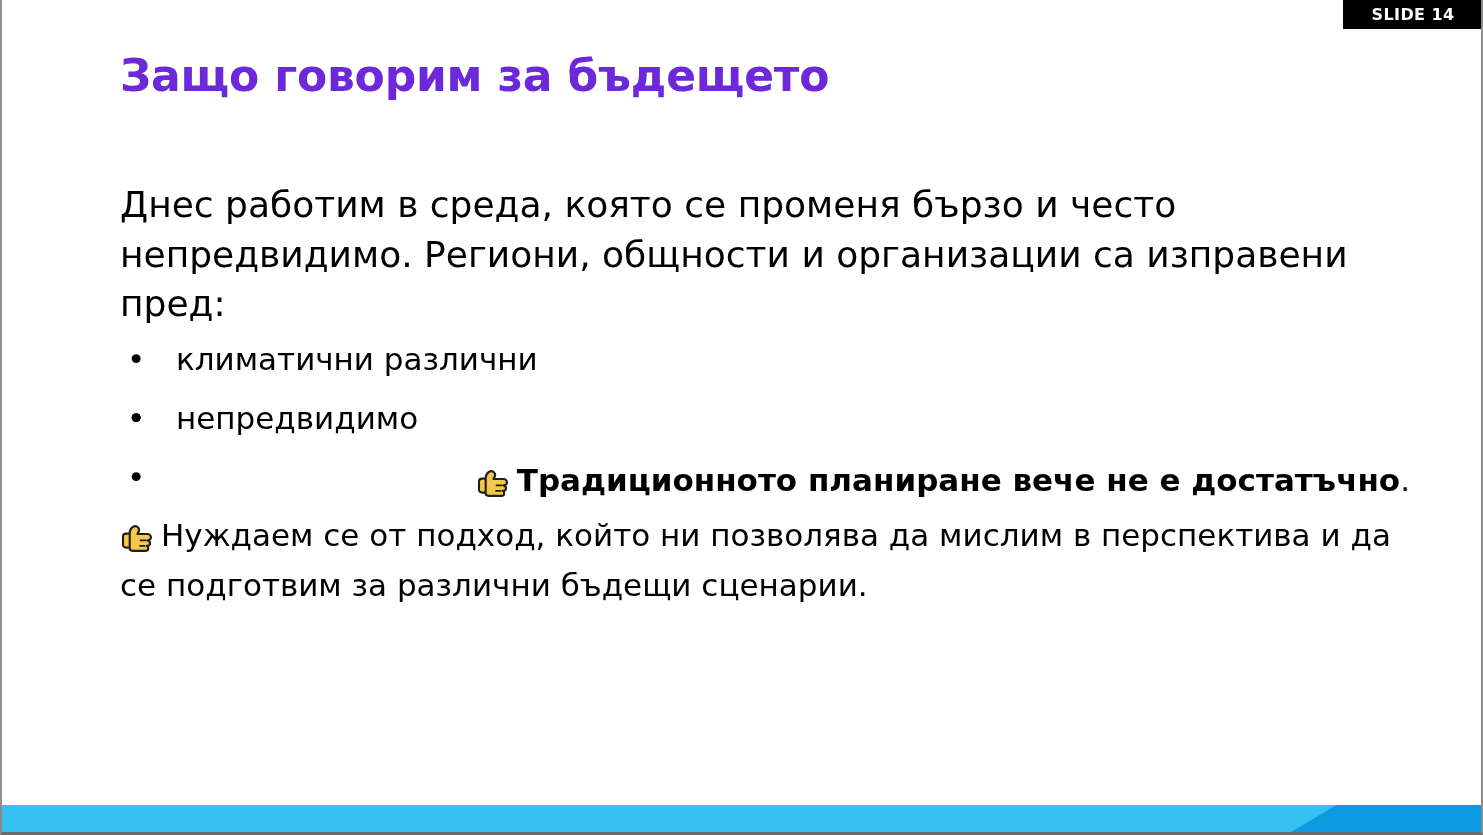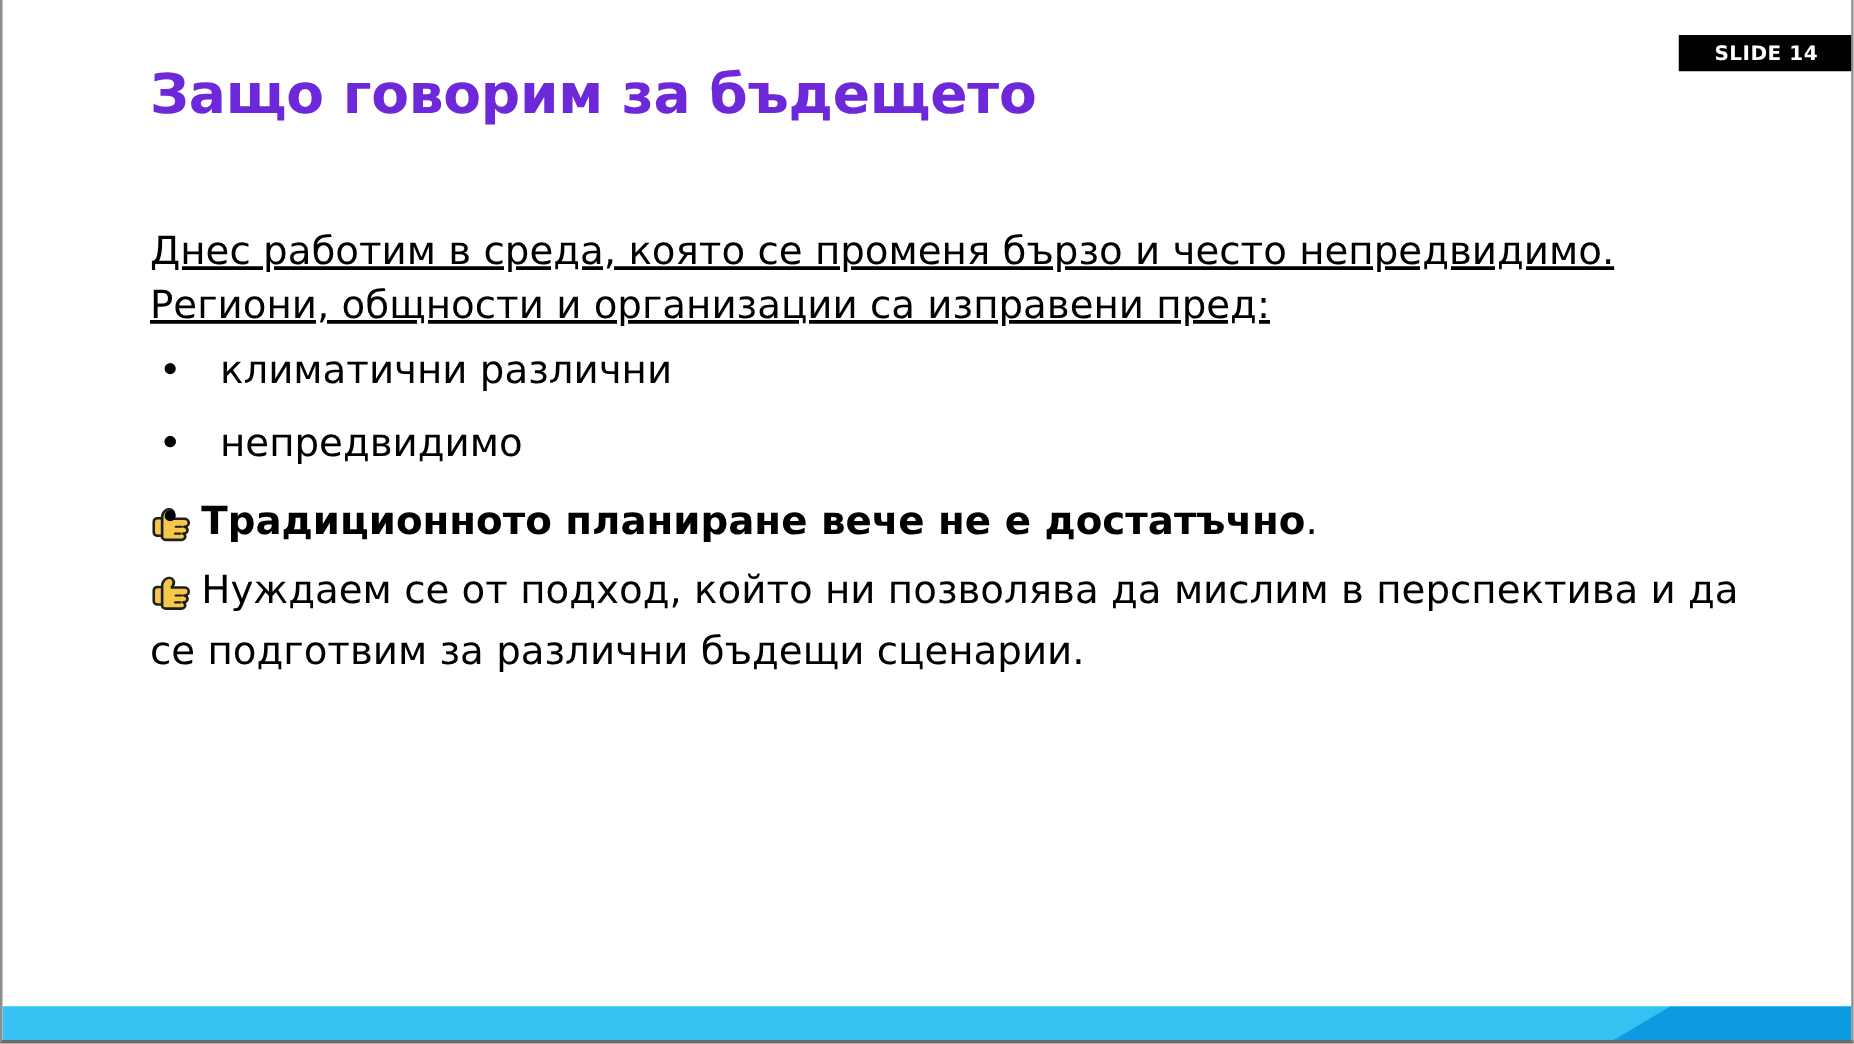--- a/index.html
+++ b/index.html
@@ -31,21 +31,20 @@
     height: 29px;
     background: #000000;
     color: #ffffff;
     font-size: 16px;
     font-weight: bold;
     letter-spacing: 0.4px;
     display: flex;
     align-items: center;
     justify-content: center;
     font-family: "DejaVu Sans", "Liberation Sans", sans-serif;
-    margin-top: 28px;
   }
 
   
   .slide-title {
     position: absolute;
     left: 118px;
     top: 50px;
     font-size: 44px;
     font-weight: bold;
     color: #6d28d9;
@@ -57,24 +56,23 @@
   
   .body-block {
     position: absolute;
     left: 118px;
     top: 180px;
     width: 1290px;
     color: #000000;
   }
 
   .intro-para {
-    font-size: 31px;
+    font-size: 36px;
     line-height: 1.38;
     margin: 0 0 12px 0;
-    text-decoration: underline;
   }
 
   .bullet-list {
     list-style: none;
     margin: 0;
     padding: 0;
   }
   .bullet-item {
     position: relative;
     font-size: 31px;
@@ -90,20 +88,21 @@
     line-height: 1.20;
   }
 
   .pointer-line {
     font-size: 31px;
     line-height: 1.38;
     margin: 5px 0 0 0;
   }
   .pointer-line.bold {
     font-weight: bold;
+    text-align: right;
   }
   .pointer-line .tail {
     font-weight: normal;
   }
 
   .hand-icon {
     display: inline-block;
     vertical-align: -7px;
     margin-right: 7px;
   }

